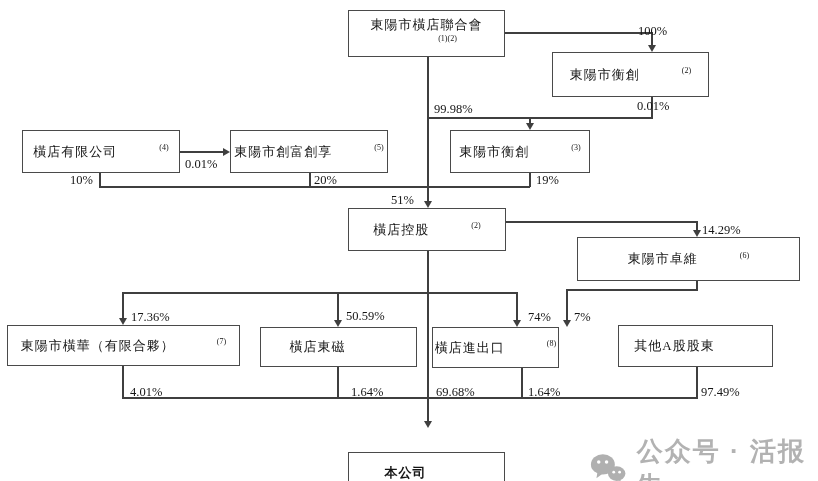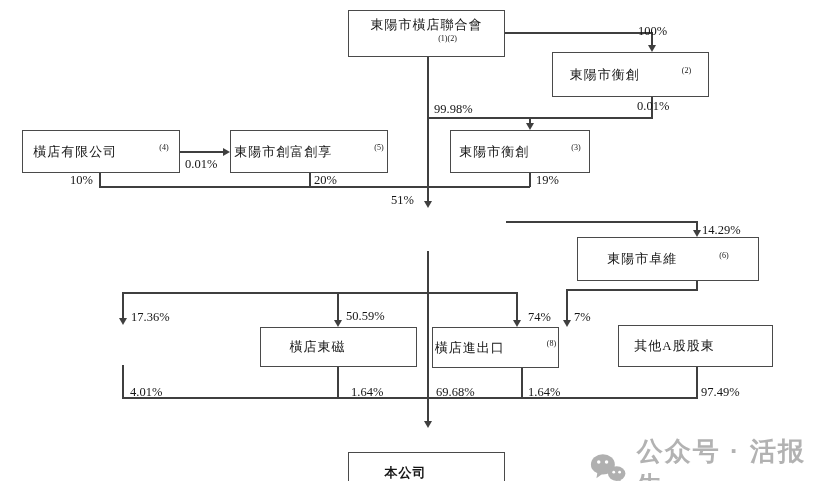--- a/index.html
+++ b/index.html
@@ -92,22 +92,28 @@
   </div>
   <div class="node" style="left:22px;top:130px;width:158px;height:43px">
     <span><span>橫店有限公司</span><sup>(4)</sup></span>
   </div>
   <div class="node" style="left:230px;top:130px;width:158px;height:43px">
     <span><span>東陽市創富創享</span><sup>(5)</sup></span>
   </div>
   <div class="node" style="left:450px;top:130px;width:140px;height:43px">
     <span><span>東陽市衡創</span><sup>(3)</sup></span>
   </div>
-  <div class="node" style="left:577px;top:237px;width:182px;height:44px">
+  <div class="node" style="left:348px;top:208px;width:158px;height:43px">
+    <span><span>橫店控股</span><sup>(2)</sup></span>
+  </div>
+  <div class="node" style="left:577px;top:237px;width:223px;height:44px">
     <span><span>東陽市卓維</span><sup>(6)</sup></span>
+  </div>
+  <div class="node" style="left:7px;top:325px;width:233px;height:41px">
+    <span><span>東陽市橫華（有限合夥）</span><sup>(7)</sup></span>
   </div>
   <div class="node" style="left:260px;top:327px;width:157px;height:40px">
     <span><span>橫店東磁</span><sup></sup></span>
   </div>
   <div class="node" style="left:432px;top:327px;width:127px;height:41px">
     <span><span>橫店進出口</span><sup>(8)</sup></span>
   </div>
   <div class="node" style="left:618px;top:325px;width:155px;height:42px">
     <span><span>其他A股股東</span><sup></sup></span>
   </div>

